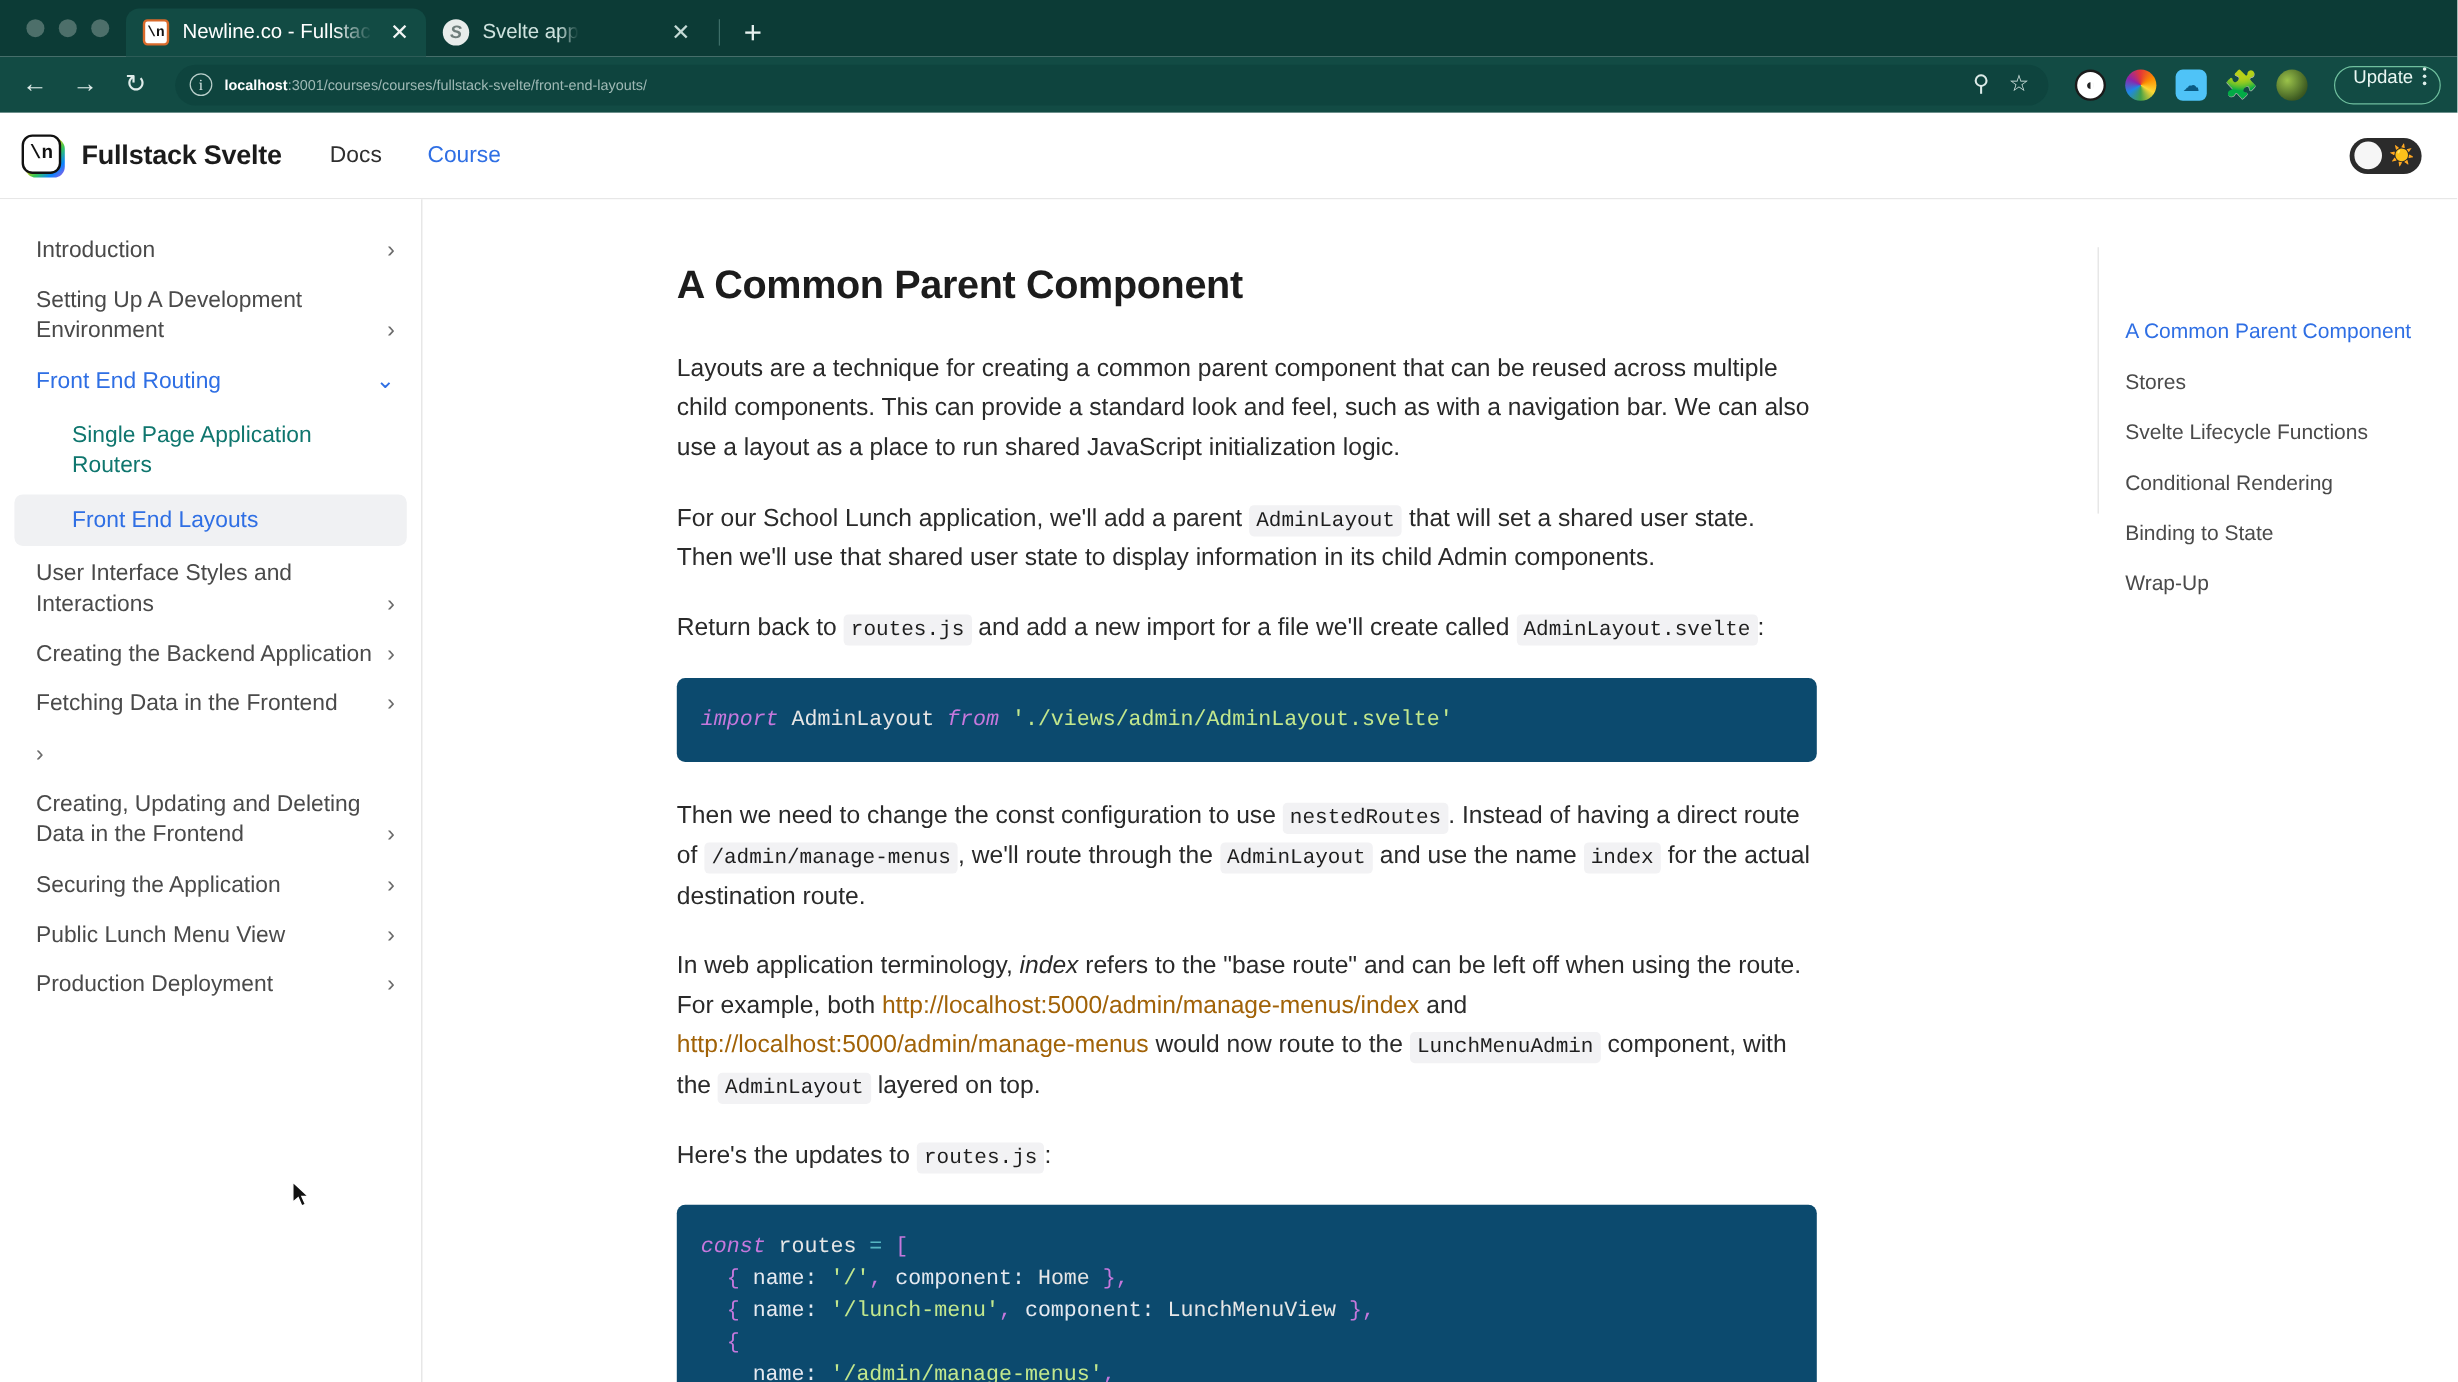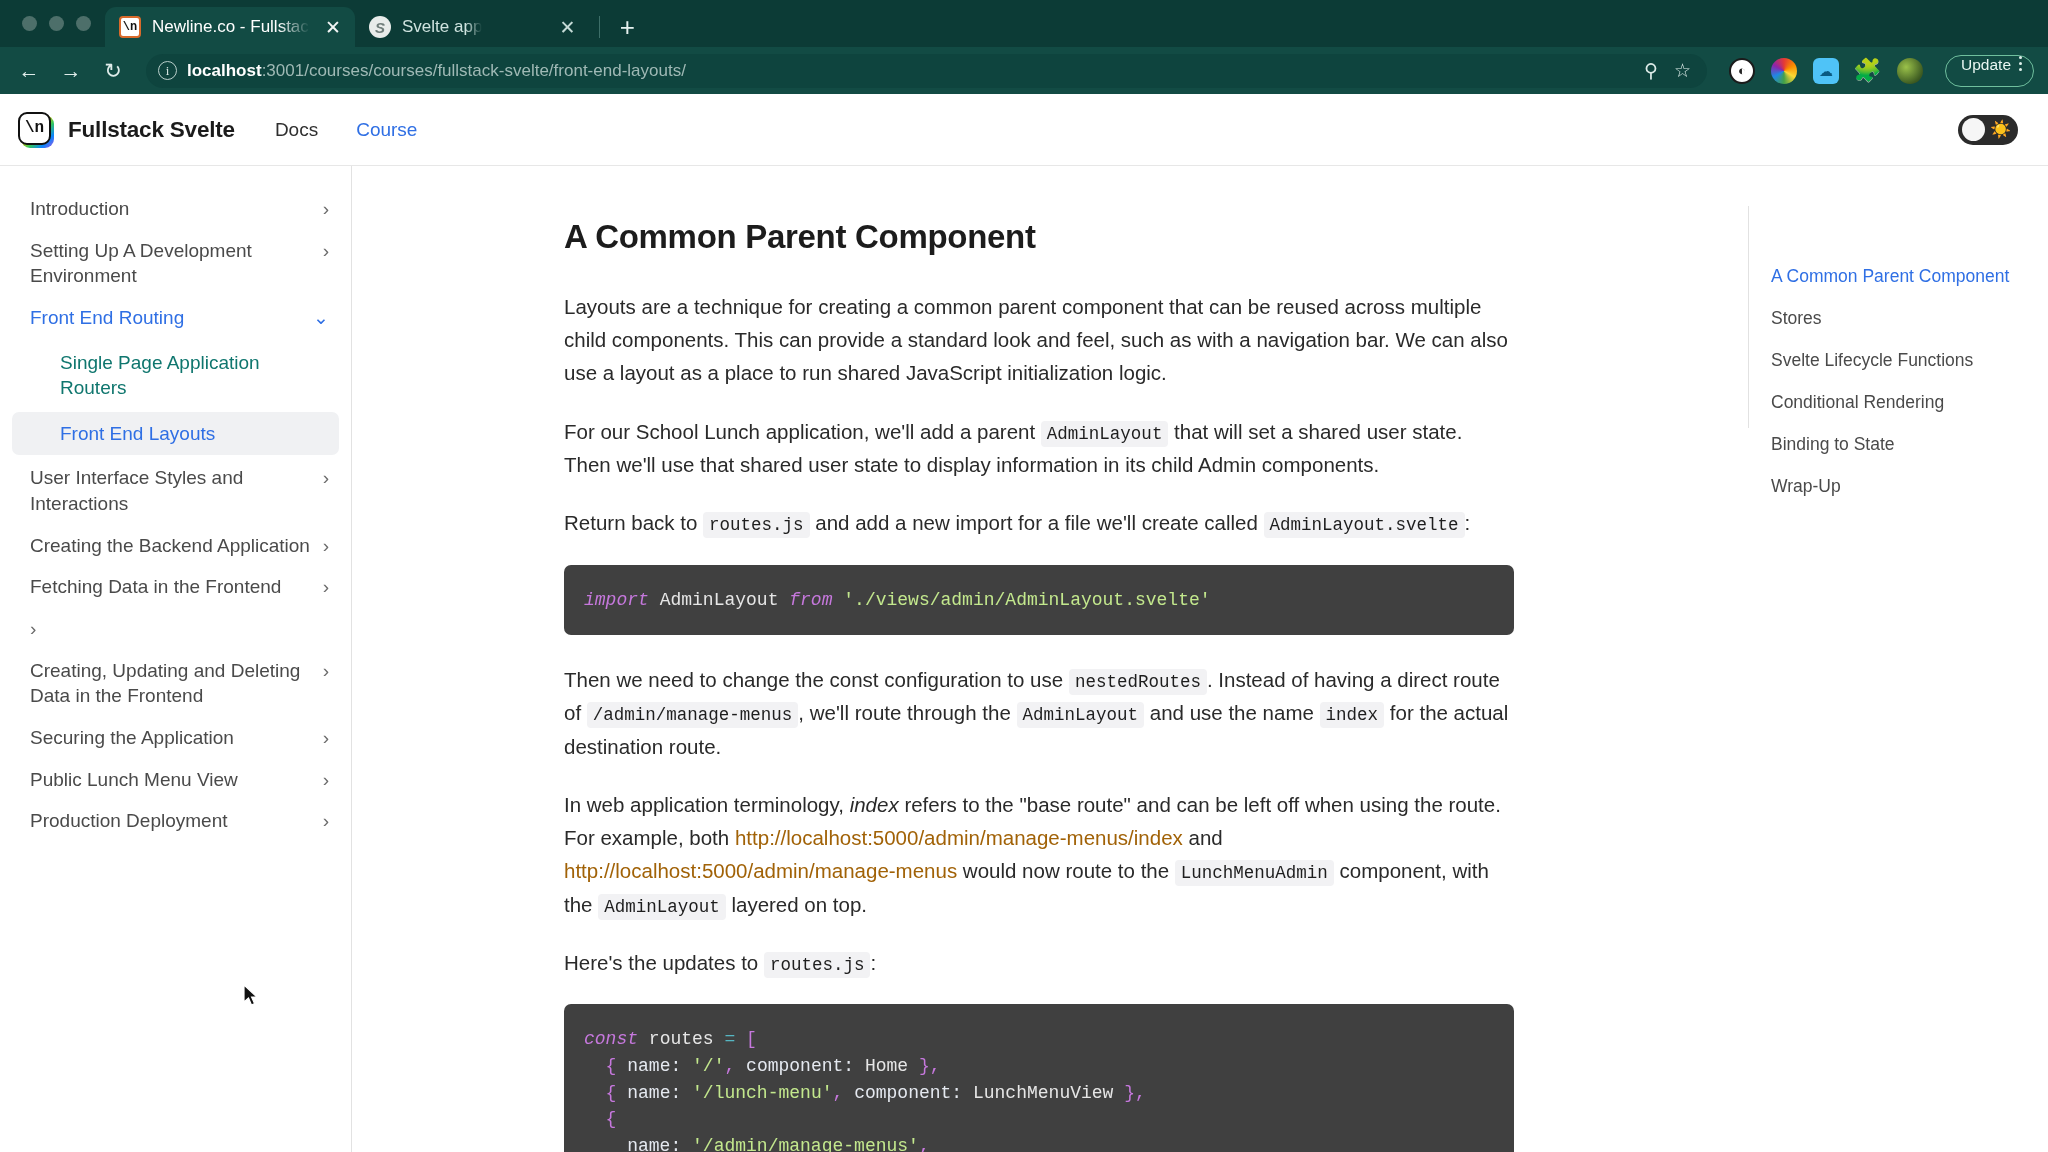--- a/index.html
+++ b/index.html
@@ -100,21 +100,21 @@
     gap: 10px;
     min-width: 0;
   }
   .info-circle {
     width: 19px; height: 19px; border-radius: 50%;
     border: 1.6px solid #b9cfcb;
     display: flex; align-items: center; justify-content: center;
     font-size: 13px; color: #d7e6e3; font-family: "Liberation Serif", serif;
     flex: 0 0 auto;
   }
-  #url { font-size: 17px; color: #9fb9b5; white-space: nowrap; overflow: hidden; }
+  #url { font-size: 12px; color: #9fb9b5; white-space: nowrap; overflow: hidden; }
   #url b { color: #ffffff; font-weight: 700; }
   .omni-icons { margin-left: auto; display: flex; gap: 16px; align-items: center; padding-right: 4px; }
   .omni-icons span { color: #dcebe8; font-size: 19px; line-height: 1; }
 
   .ext-icons { display: flex; align-items: center; gap: 16px; padding-left: 18px; }
   .ext { width: 26px; height: 26px; flex: 0 0 auto; }
   .ext-sun {
     border-radius: 50%; background: #ffffff; border: 2px solid #1b1b1b;
     display:flex; align-items:center; justify-content:center;
     font-size: 13px; color:#222; line-height:1;
@@ -187,21 +187,21 @@
   
   #sidebar {
     width: 352px;
     flex: 0 0 352px;
     border-right: 1px solid #e2e2e2;
     padding: 22px 0 0 0;
     overflow: hidden;
     background: #fff;
   }
   .s-item {
-    display: flex; align-items: flex-start; justify-content: space-between;
+    display: flex; align-items: flex-end; justify-content: space-between;
     padding: 8px 22px 8px 30px;
     gap: 8px;
     font-size: 19px;
     color: #4a4a4a;
     line-height: 1.35;
   }
   .s-item.open { color: #2f6fe4; }
   .chev { flex: 0 0 auto; font-size: 19px; color: #6b6b6b; line-height: 1.35; }
   .chev.down { color: #2f6fe4; }
   .s-sub {
@@ -234,21 +234,21 @@
     background: #f2f2f4;
     border-radius: 4px;
     padding: 3px 6px;
     color: #1e1e1e;
     white-space: nowrap;
   }
   a.lnk { color: #a16207; text-decoration: none; }
   em { font-style: italic; }
 
   pre.code {
-    background: #404040;
+    background: #0c4a6e;
     border-radius: 7px;
     padding: 22px 20px;
     margin-bottom: 28px;
     font-family: "Liberation Mono", monospace;
     font-size: 18px;
     line-height: 1.48;
     color: #d7dae0;
     overflow: hidden;
     white-space: pre;
   }

